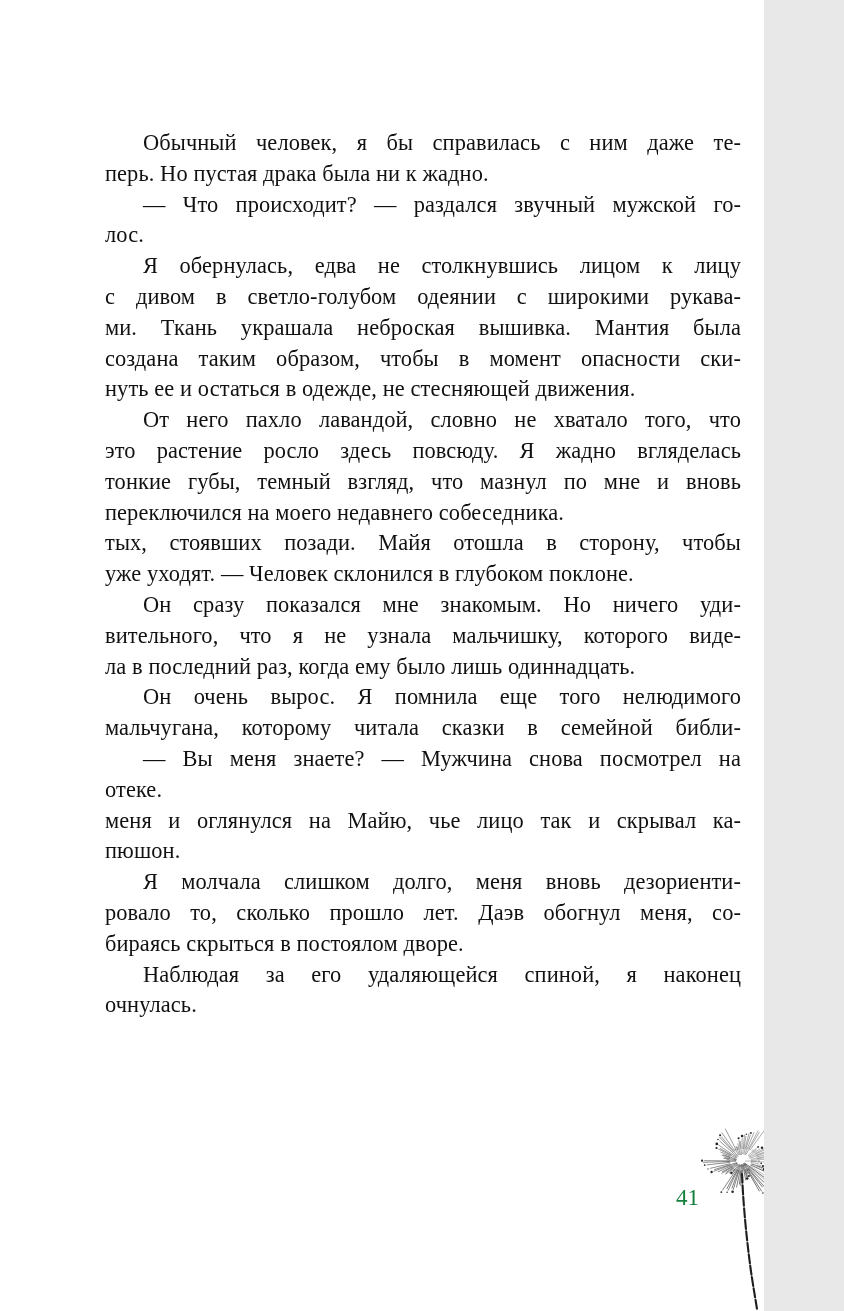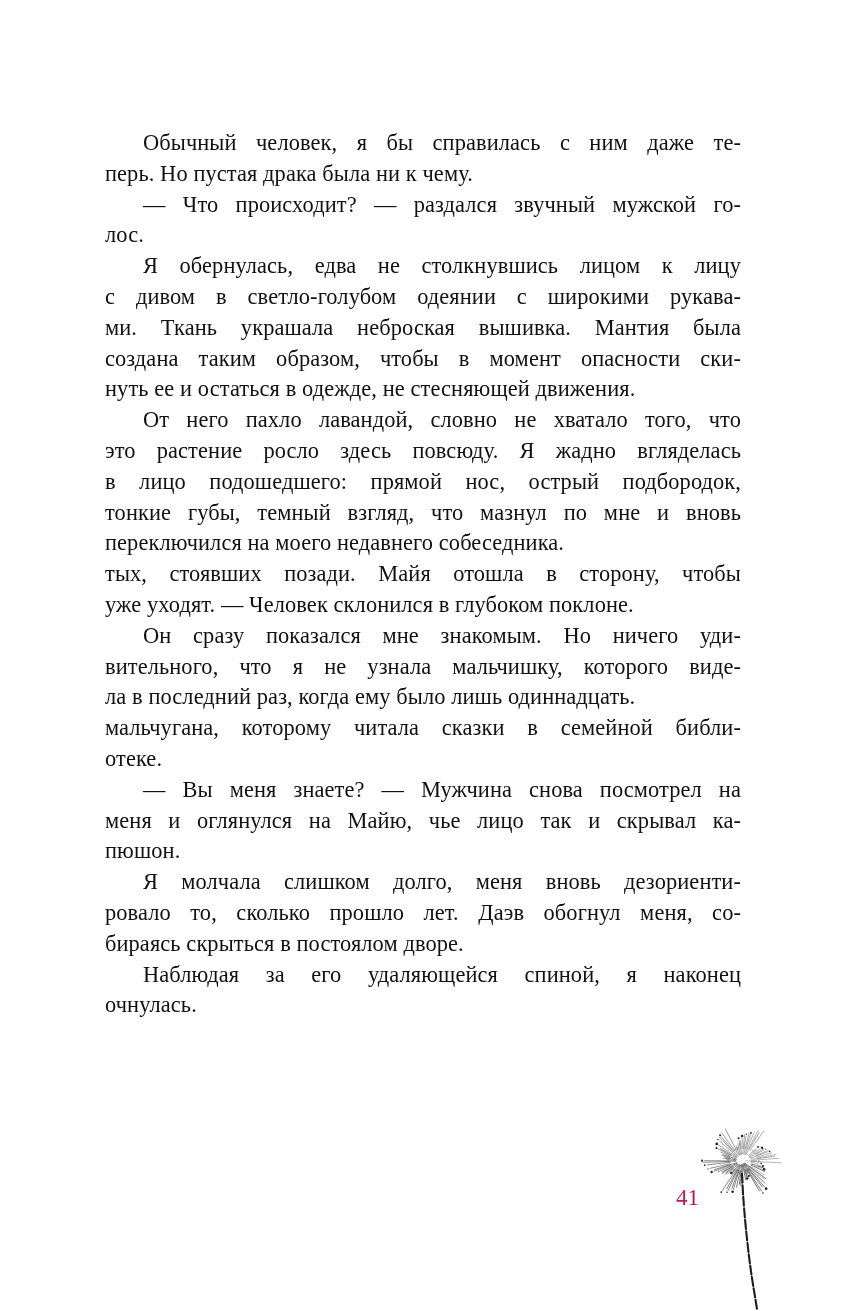--- a/index.html
+++ b/index.html
@@ -2,21 +2,21 @@
 <html><head>
 <meta charset="utf-8">
 <style>
   html, body {
     margin: 0;
     padding: 0;
     background: #e8e8e8;
   }
   .book-page {
     position: relative;
-    width: 844px;
+    width: 764px;
     height: 1311px;
     background: #ffffff;
     font-family: "Liberation Serif", serif;
     color: #111111;
     overflow: hidden;
   }
   .text-block {
     position: absolute;
     left: 105px;
     top: 128px;
@@ -38,58 +38,58 @@
     white-space: normal;
     text-align: justify;
     text-align-last: justify;
   }
   .page-number {
     position: absolute;
     left: 676px;
     top: 1184px;
     font-size: 23px;
     line-height: 28px;
-    color: #be185d;
+    color: #15803d;
   }
   .dandelion {
     position: absolute;
     left: 682px;
     top: 1116px;
     width: 132px;
     height: 195px;
   }
 </style>
 </head>
 <body>
 
 <div class="book-page">
 
   <div class="text-block" id="text-block">
       <div class="text-line indent just">Обычный человек, я бы справилась с ним даже те-</div>
-      <div class="text-line">перь. Но пустая драка была ни к чему.</div>
+      <div class="text-line">перь. Но пустая драка была ни к жадно.</div>
       <div class="text-line indent just">— Что происходит? — раздался звучный мужской го-</div>
       <div class="text-line">лос.</div>
       <div class="text-line indent just">Я обернулась, едва не столкнувшись лицом к лицу</div>
       <div class="text-line just">с дивом в светло-голубом одеянии с широкими рукава-</div>
       <div class="text-line just">ми. Ткань украшала неброская вышивка. Мантия была</div>
       <div class="text-line just">создана таким образом, чтобы в момент опасности ски-</div>
       <div class="text-line">нуть ее и остаться в одежде, не стесняющей движения.</div>
       <div class="text-line indent just">От него пахло лавандой, словно не хватало того, что</div>
       <div class="text-line just">это растение росло здесь повсюду. Я жадно вгляделась</div>
-      <div class="text-line just">в лицо подошедшего: прямой нос, острый подбородок,</div>
       <div class="text-line just">тонкие губы, темный взгляд, что мазнул по мне и вновь</div>
       <div class="text-line">переключился на моего недавнего собеседника.</div>
       <div class="text-line just">тых, стоявших позади. Майя отошла в сторону, чтобы</div>
       <div class="text-line">уже уходят. — Человек склонился в глубоком поклоне.</div>
       <div class="text-line indent just">Он сразу показался мне знакомым. Но ничего уди-</div>
       <div class="text-line just">вительного, что я не узнала мальчишку, которого виде-</div>
       <div class="text-line">ла в последний раз, когда ему было лишь одиннадцать.</div>
+      <div class="text-line indent just">Он очень вырос. Я помнила еще того нелюдимого</div>
       <div class="text-line just">мальчугана, которому читала сказки в семейной библи-</div>
+      <div class="text-line indent just">— Вы меня знаете? — Мужчина снова посмотрел на</div>
       <div class="text-line">отеке.</div>
-      <div class="text-line indent just">— Вы меня знаете? — Мужчина снова посмотрел на</div>
       <div class="text-line just">меня и оглянулся на Майю, чье лицо так и скрывал ка-</div>
       <div class="text-line">пюшон.</div>
       <div class="text-line indent just">Я молчала слишком долго, меня вновь дезориенти-</div>
       <div class="text-line just">ровало то, сколько прошло лет. Даэв обогнул меня, со-</div>
       <div class="text-line">бираясь скрыться в постоялом дворе.</div>
       <div class="text-line indent just">Наблюдая за его удаляющейся спиной, я наконец</div>
       <div class="text-line">очнулась.</div>
     </div>
 
   <div class="page-number">41</div>

